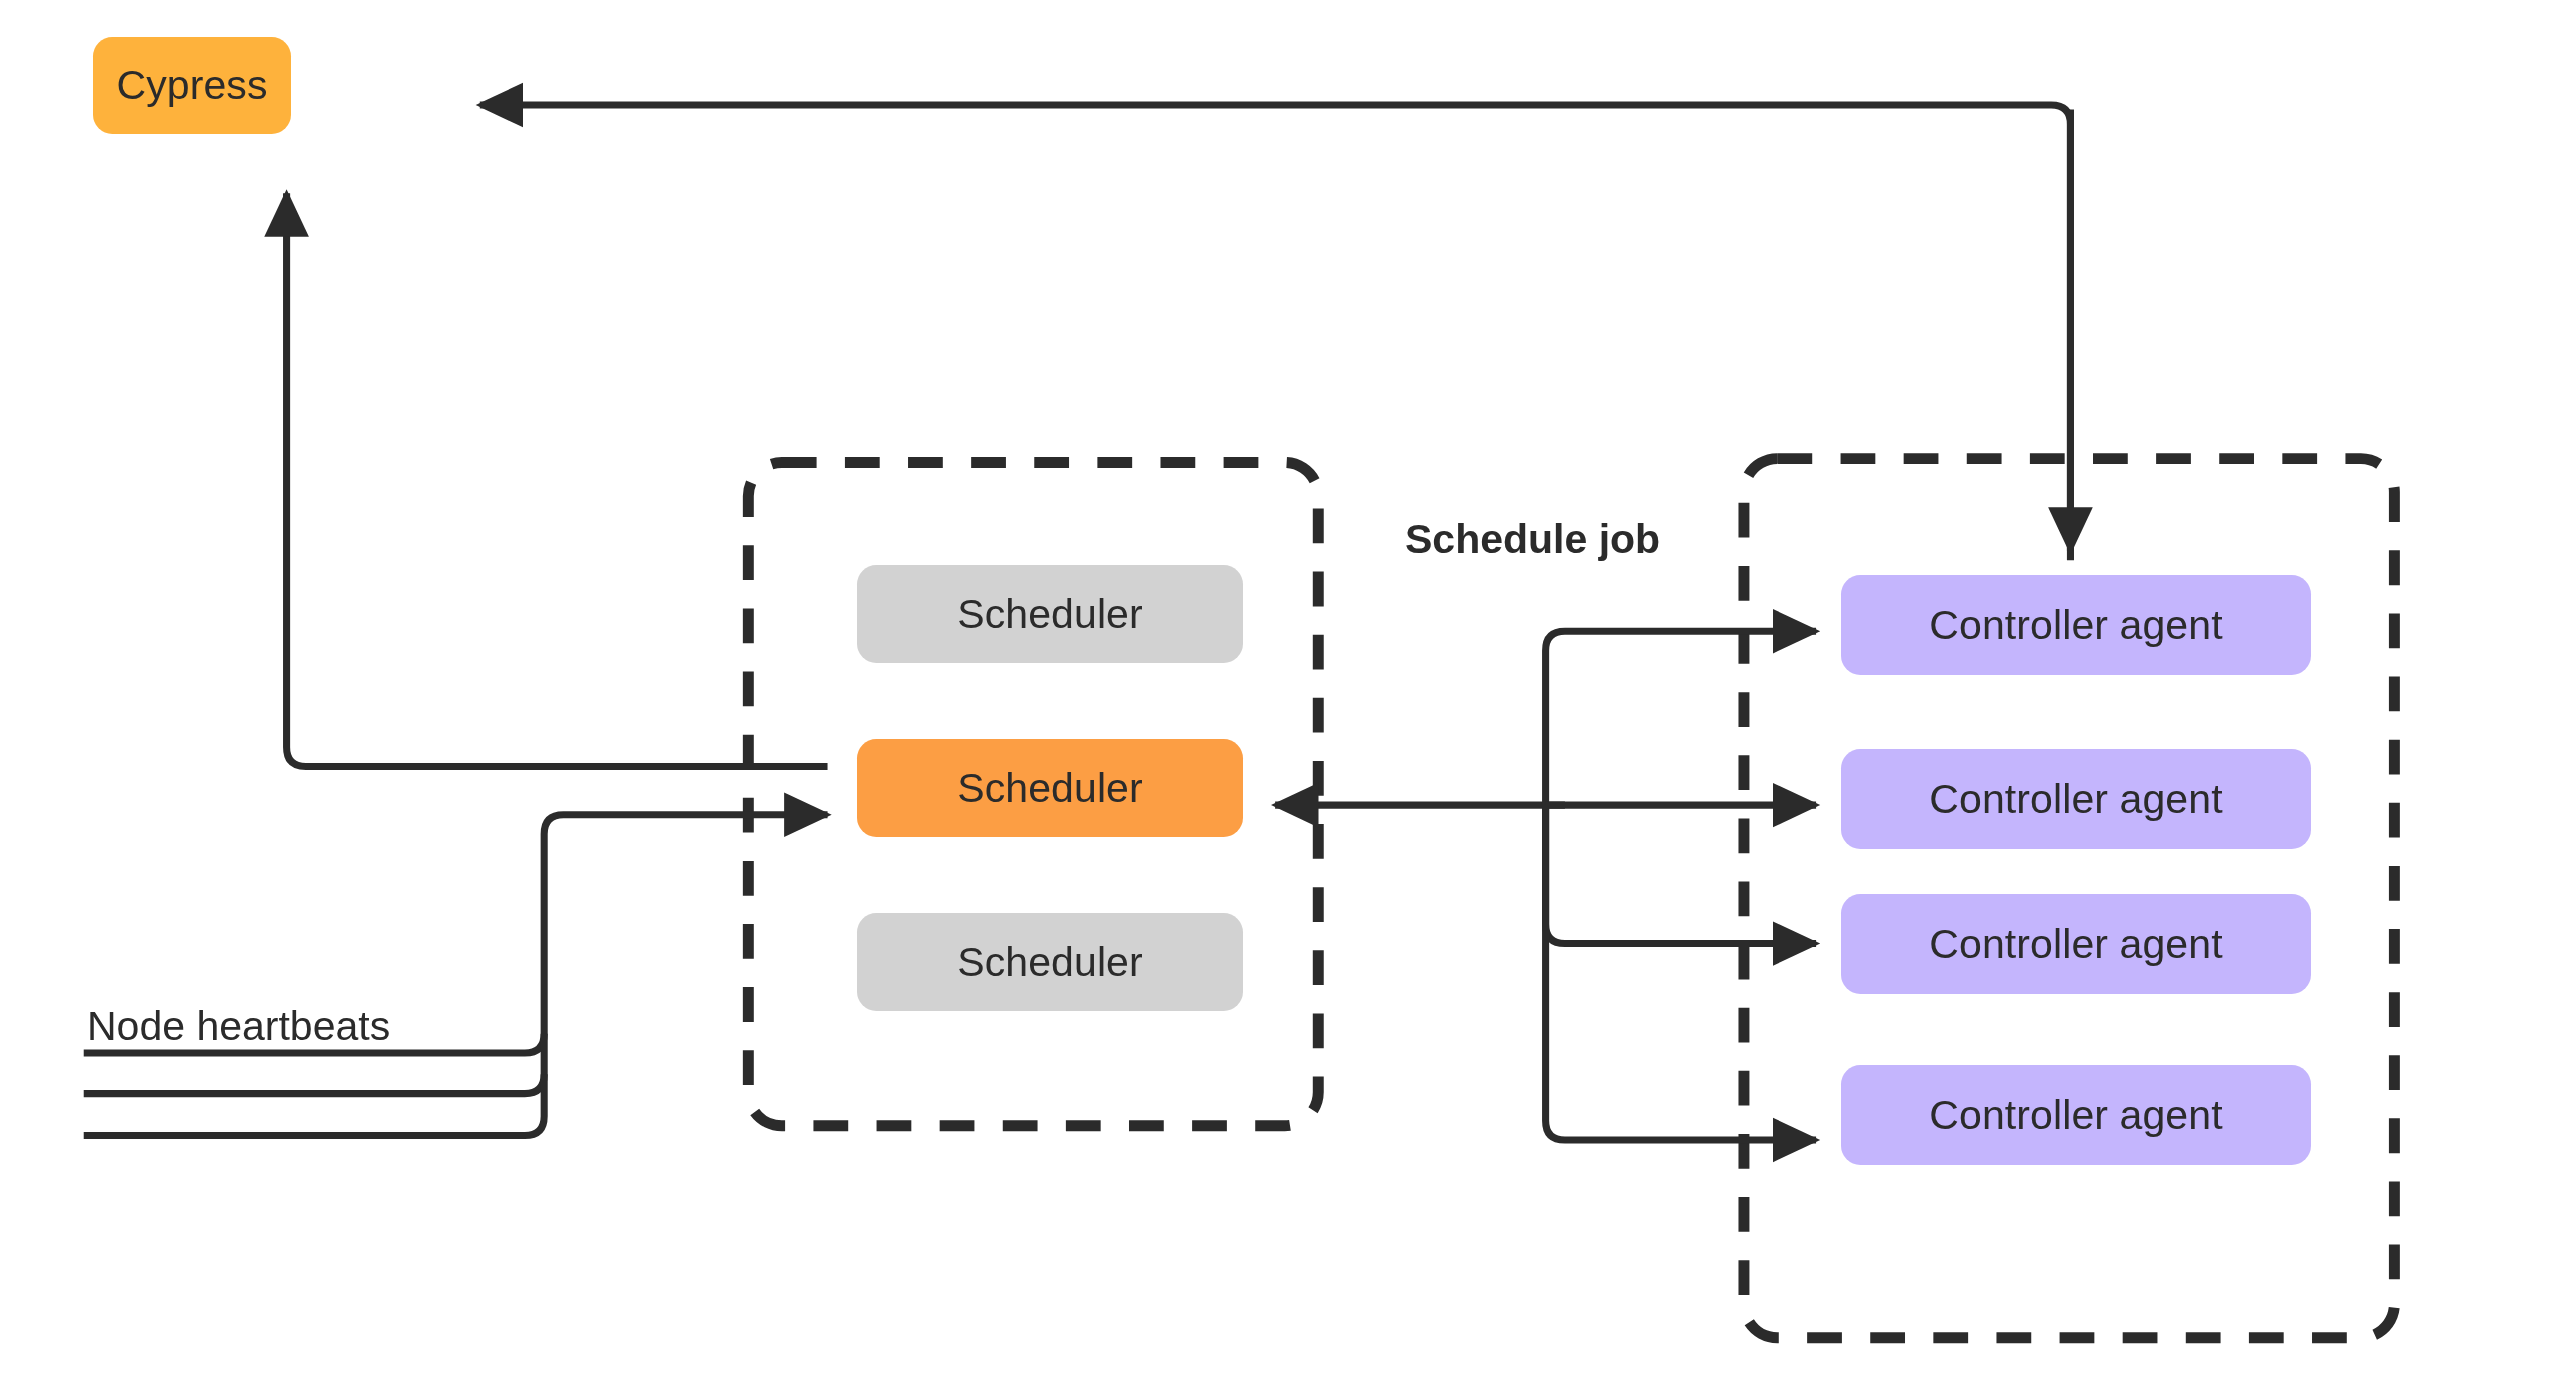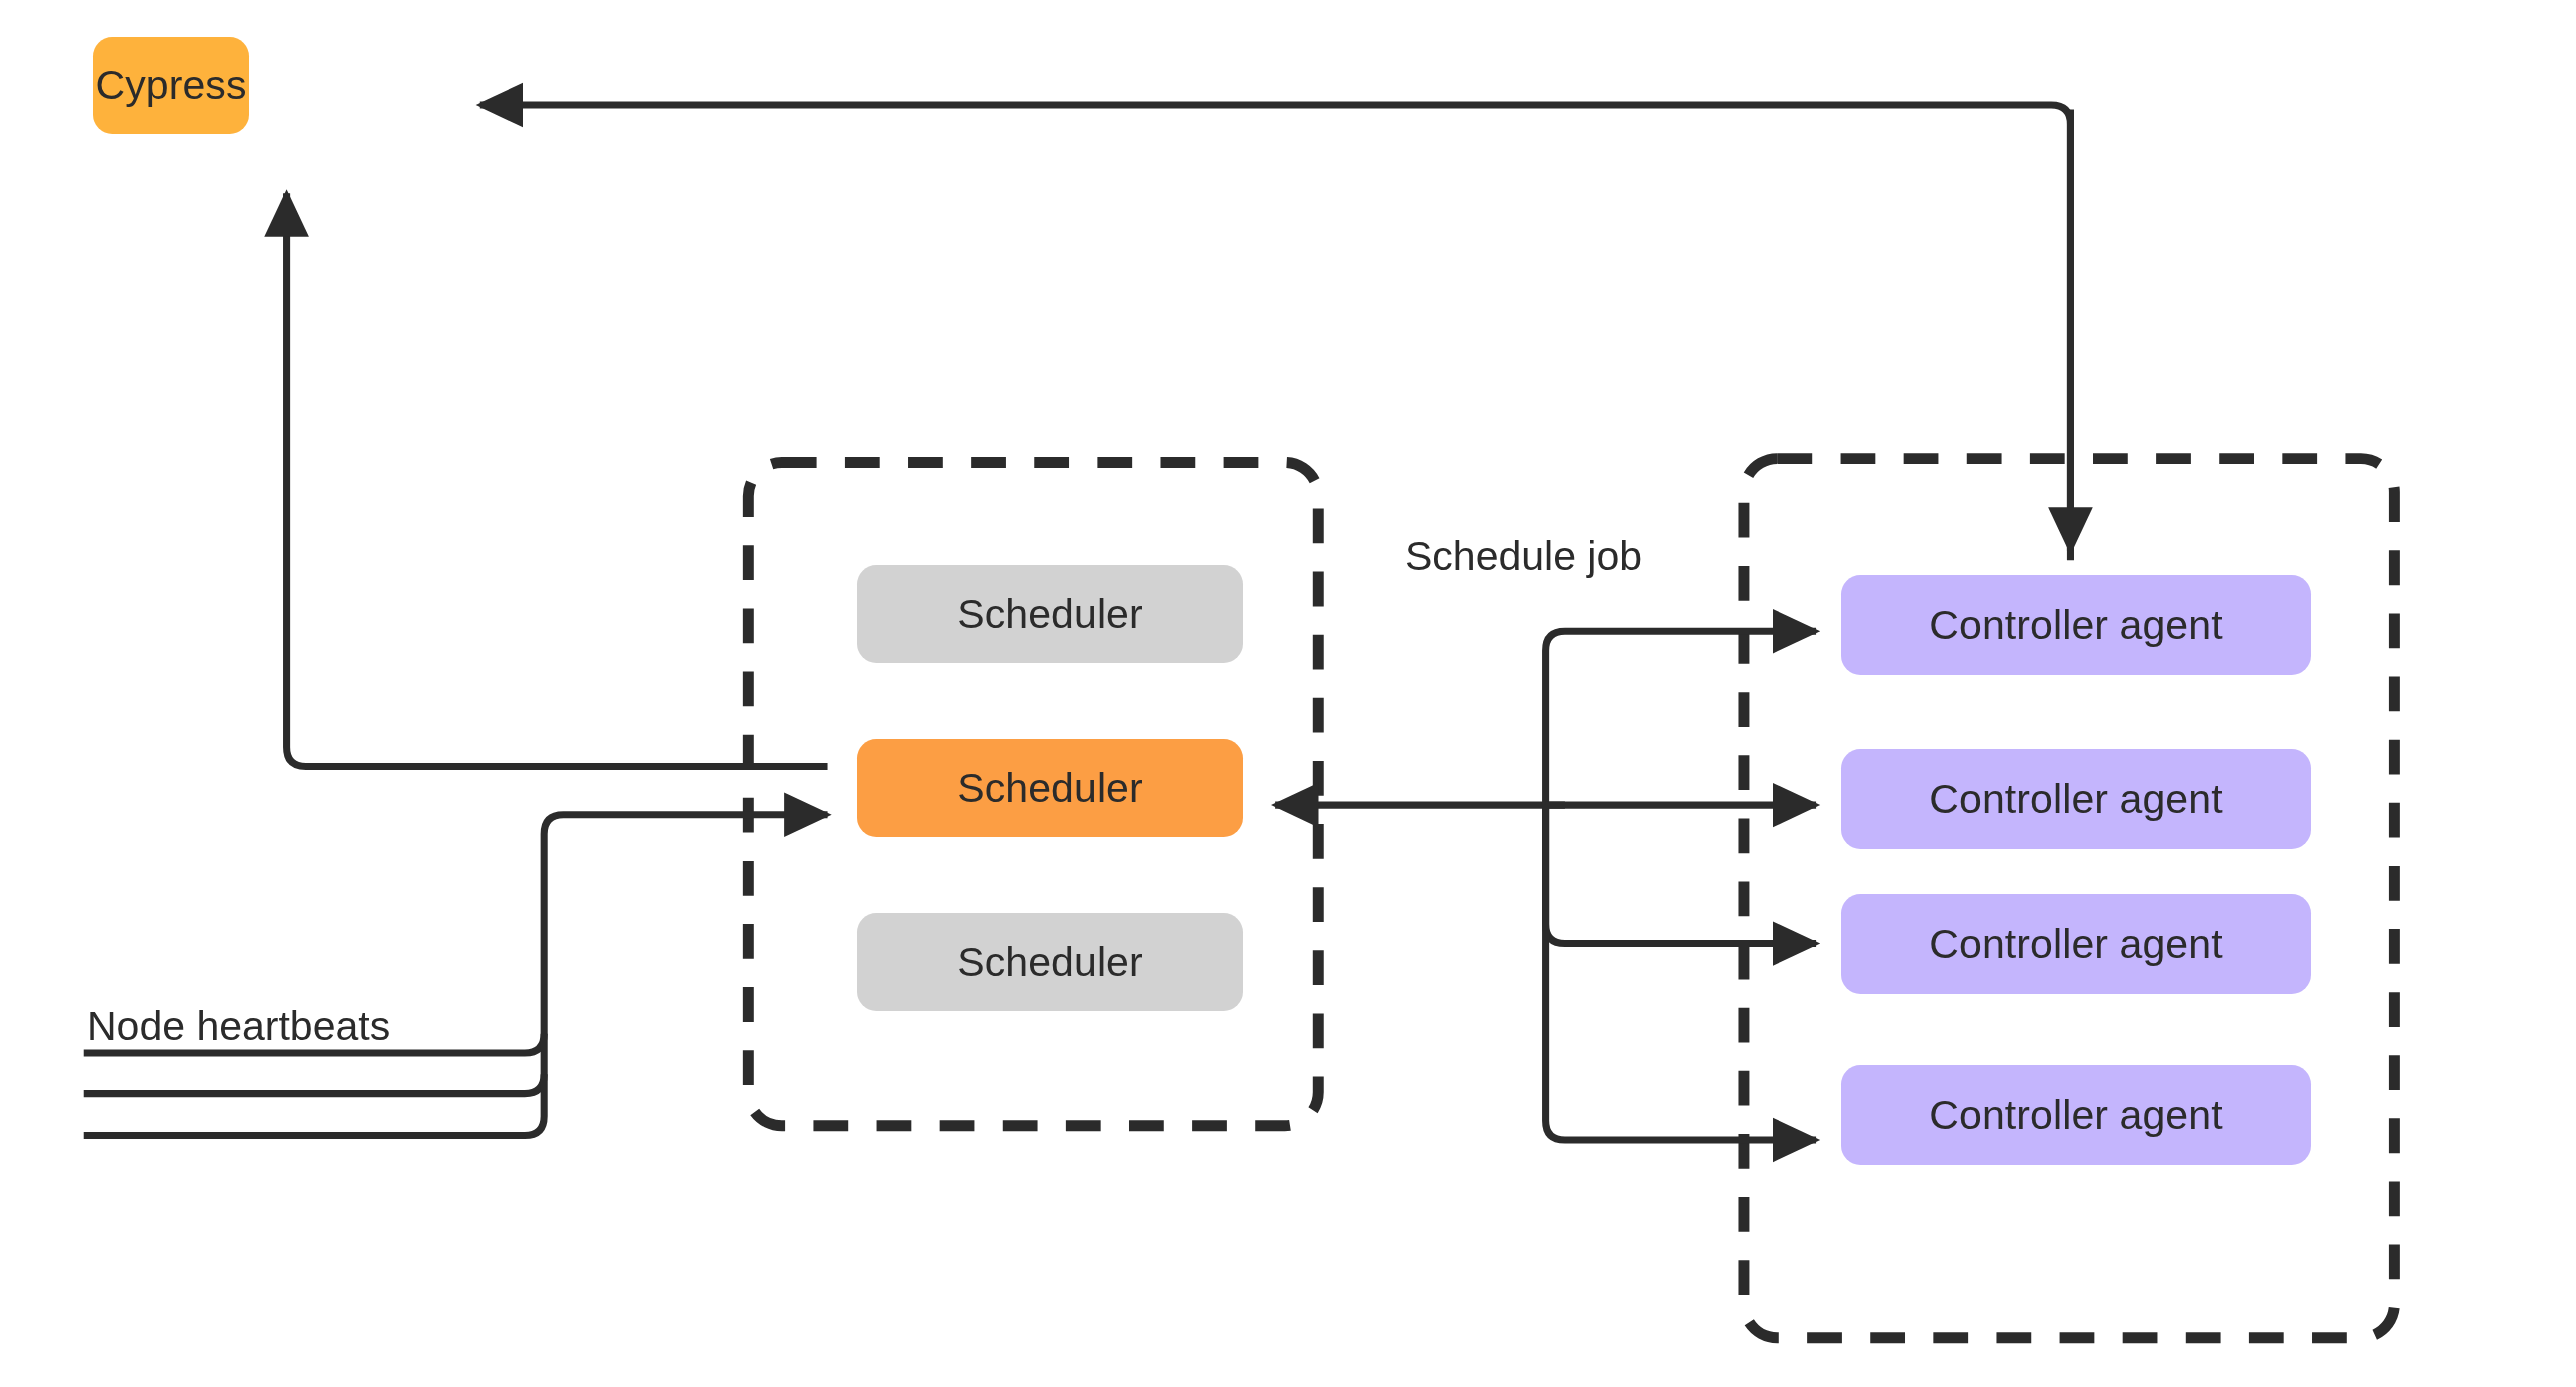--- a/index.html
+++ b/index.html
@@ -82,21 +82,21 @@
 
       <path d="M 2430 1250 L 1980 1250" marker-end="url(#arrowEnd)"></path>
 
       <path d="M 2400 1250 L 2400 1010 Q 2400 980 2430 980 L 2820 980" marker-end="url(#arrowEnd)"></path>
       <path d="M 2400 1250 L 2820 1250" marker-end="url(#arrowEnd)"></path>
       <path d="M 2400 1250 L 2400 1435 Q 2400 1465 2430 1465 L 2820 1465" marker-end="url(#arrowEnd)"></path>
       <path d="M 2400 1250 L 2400 1740 Q 2400 1770 2430 1770 L 2820 1770" marker-end="url(#arrowEnd)"></path>
     </g>
   </svg>
 
-  <div class="node cypress" style="left:93px; top:37px; width:156px; height:97px;">
+  <div class="node cypress" style="left:93px; top:37px; width:198px; height:97px;">
     <span>Cypress</span>
   </div>
 
   <div class="node idle" style="left:857px; top:565px; width:386px; height:98px;">
     <span>Scheduler</span>
   </div>
 
   <div class="node active" style="left:857px; top:739px; width:386px; height:98px;">
     <span>Scheduler</span>
   </div>
@@ -114,21 +114,21 @@
   </div>
 
   <div class="node agent" style="left:1841px; top:894px; width:470px; height:100px;">
     <span>Controller agent</span>
   </div>
 
   <div class="node agent" style="left:1841px; top:1065px; width:470px; height:100px;">
     <span>Controller agent</span>
   </div>
 
-  <div class="edge-label" style="left:1405px; top:536px;">
+  <div class="edge-label" style="left:1405px; top:519px;font-weight:bold;">
     <span>Schedule job</span>
   </div>
 
   <div class="edge-label" style="left:87px; top:995px;margin-top:11px;">
     <span>Node heartbeats</span>
   </div>
 
 </div>
 
 

